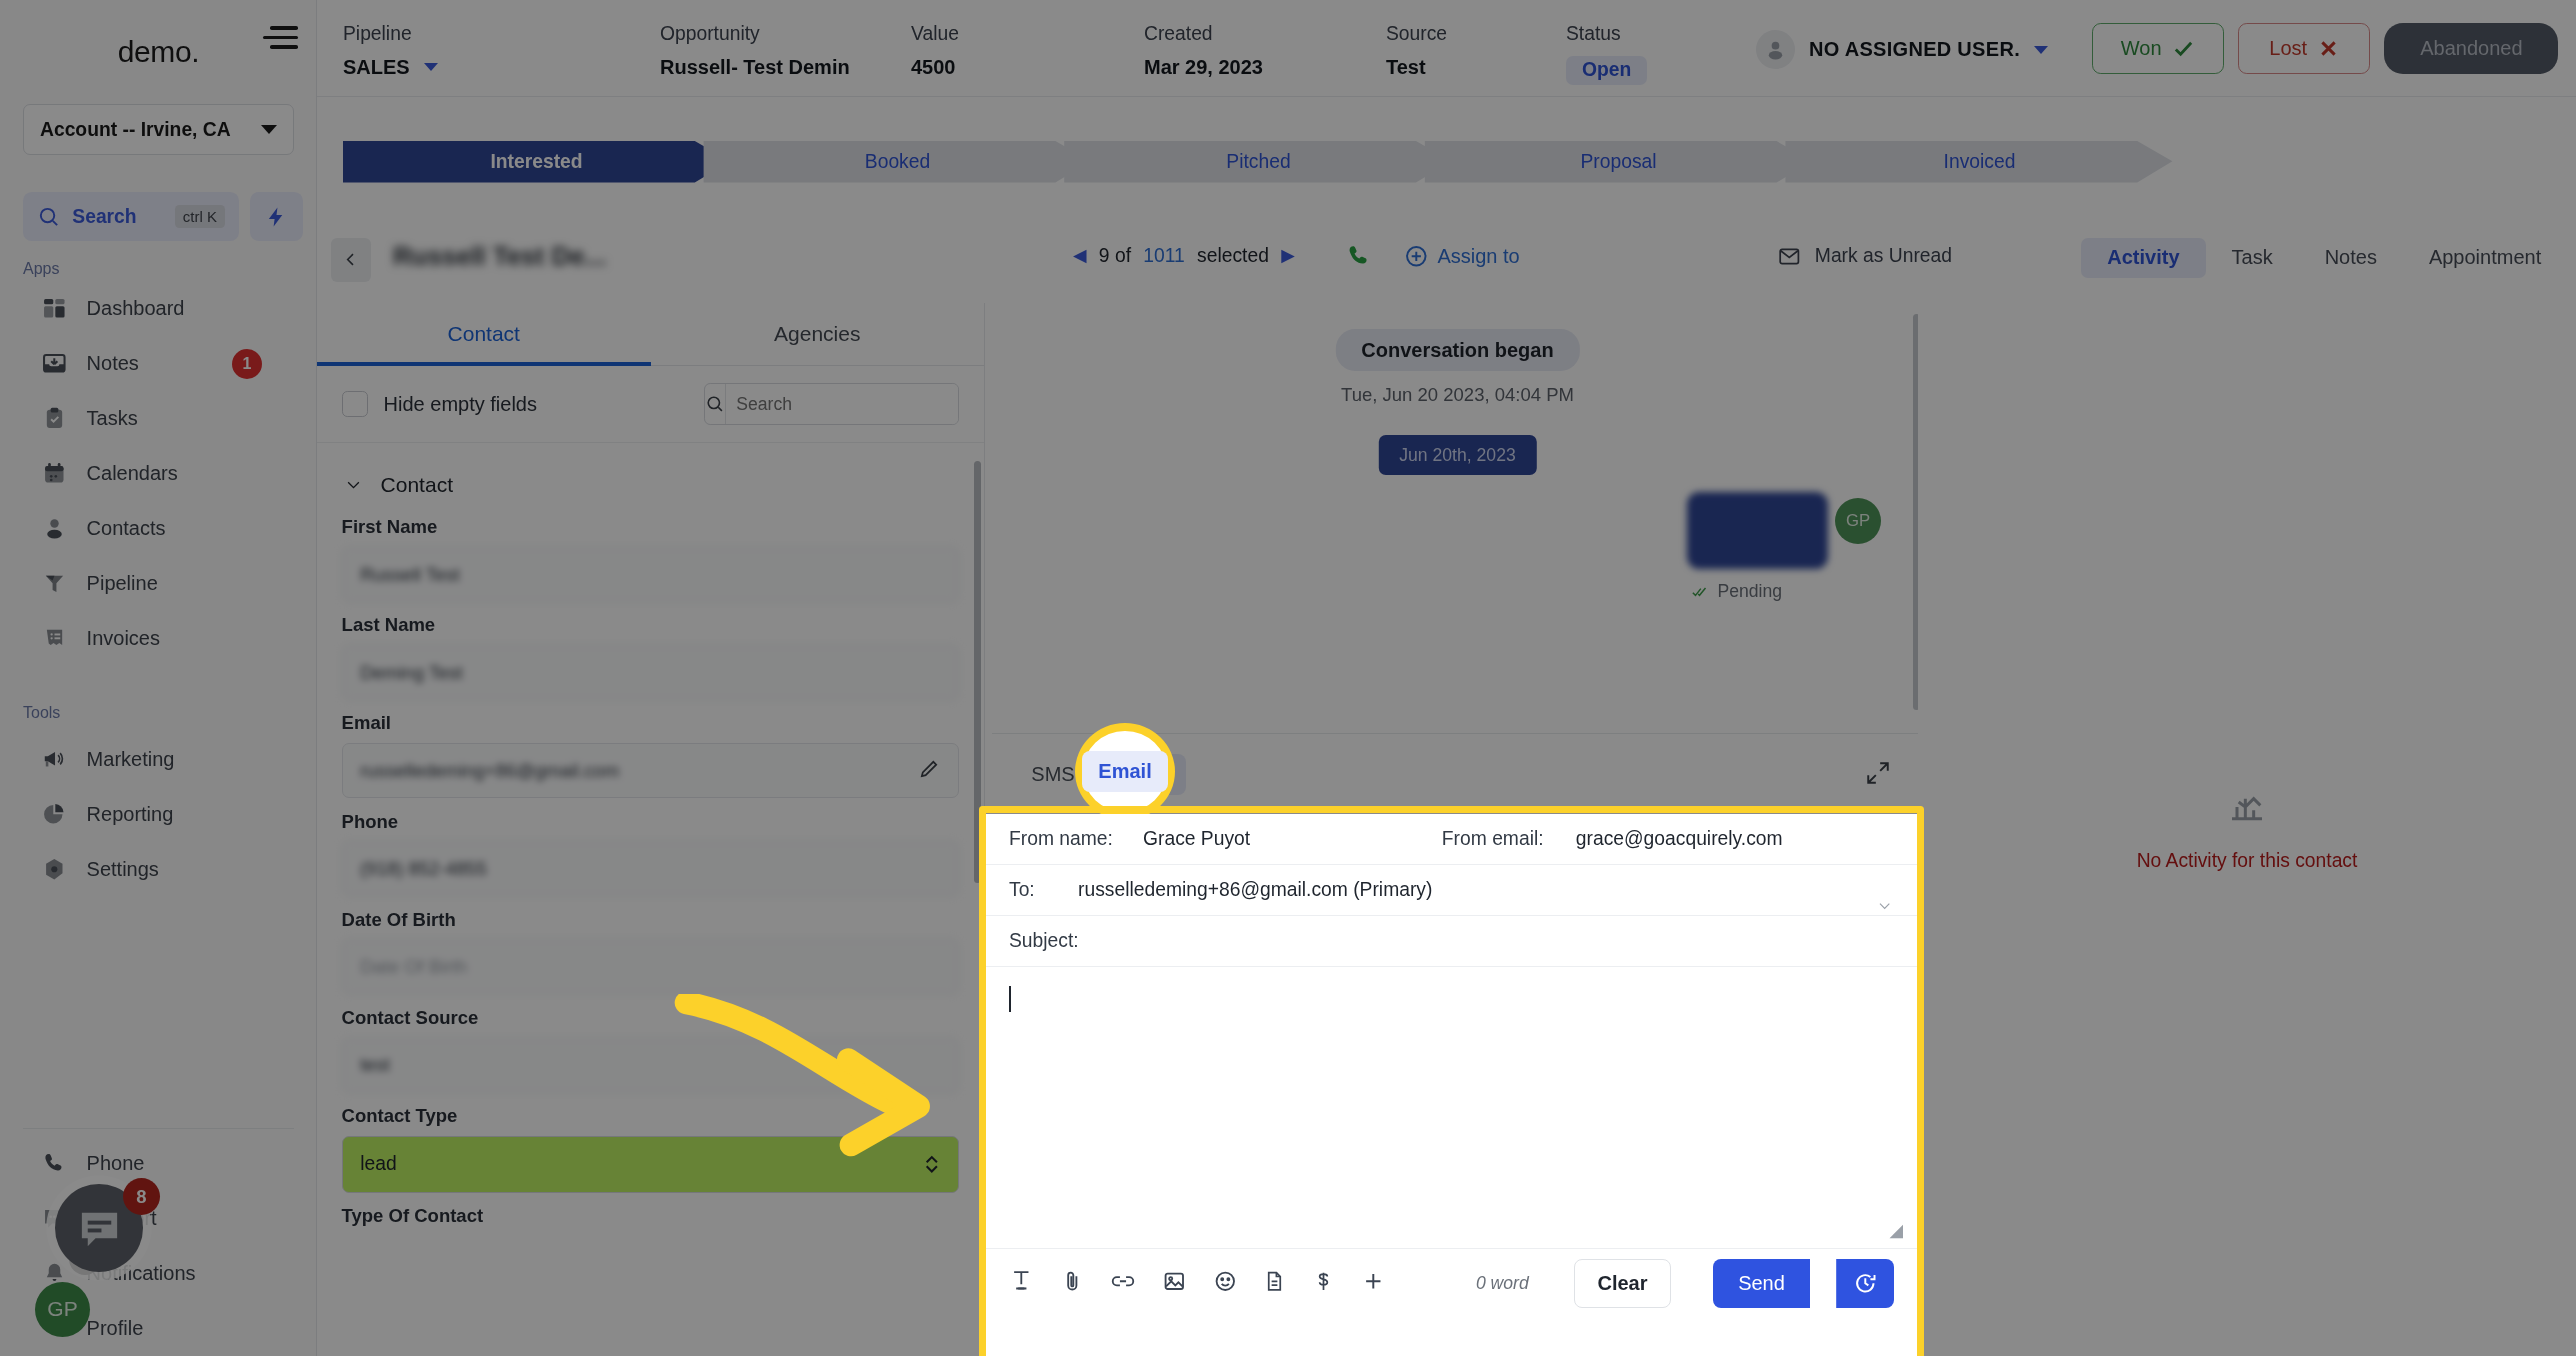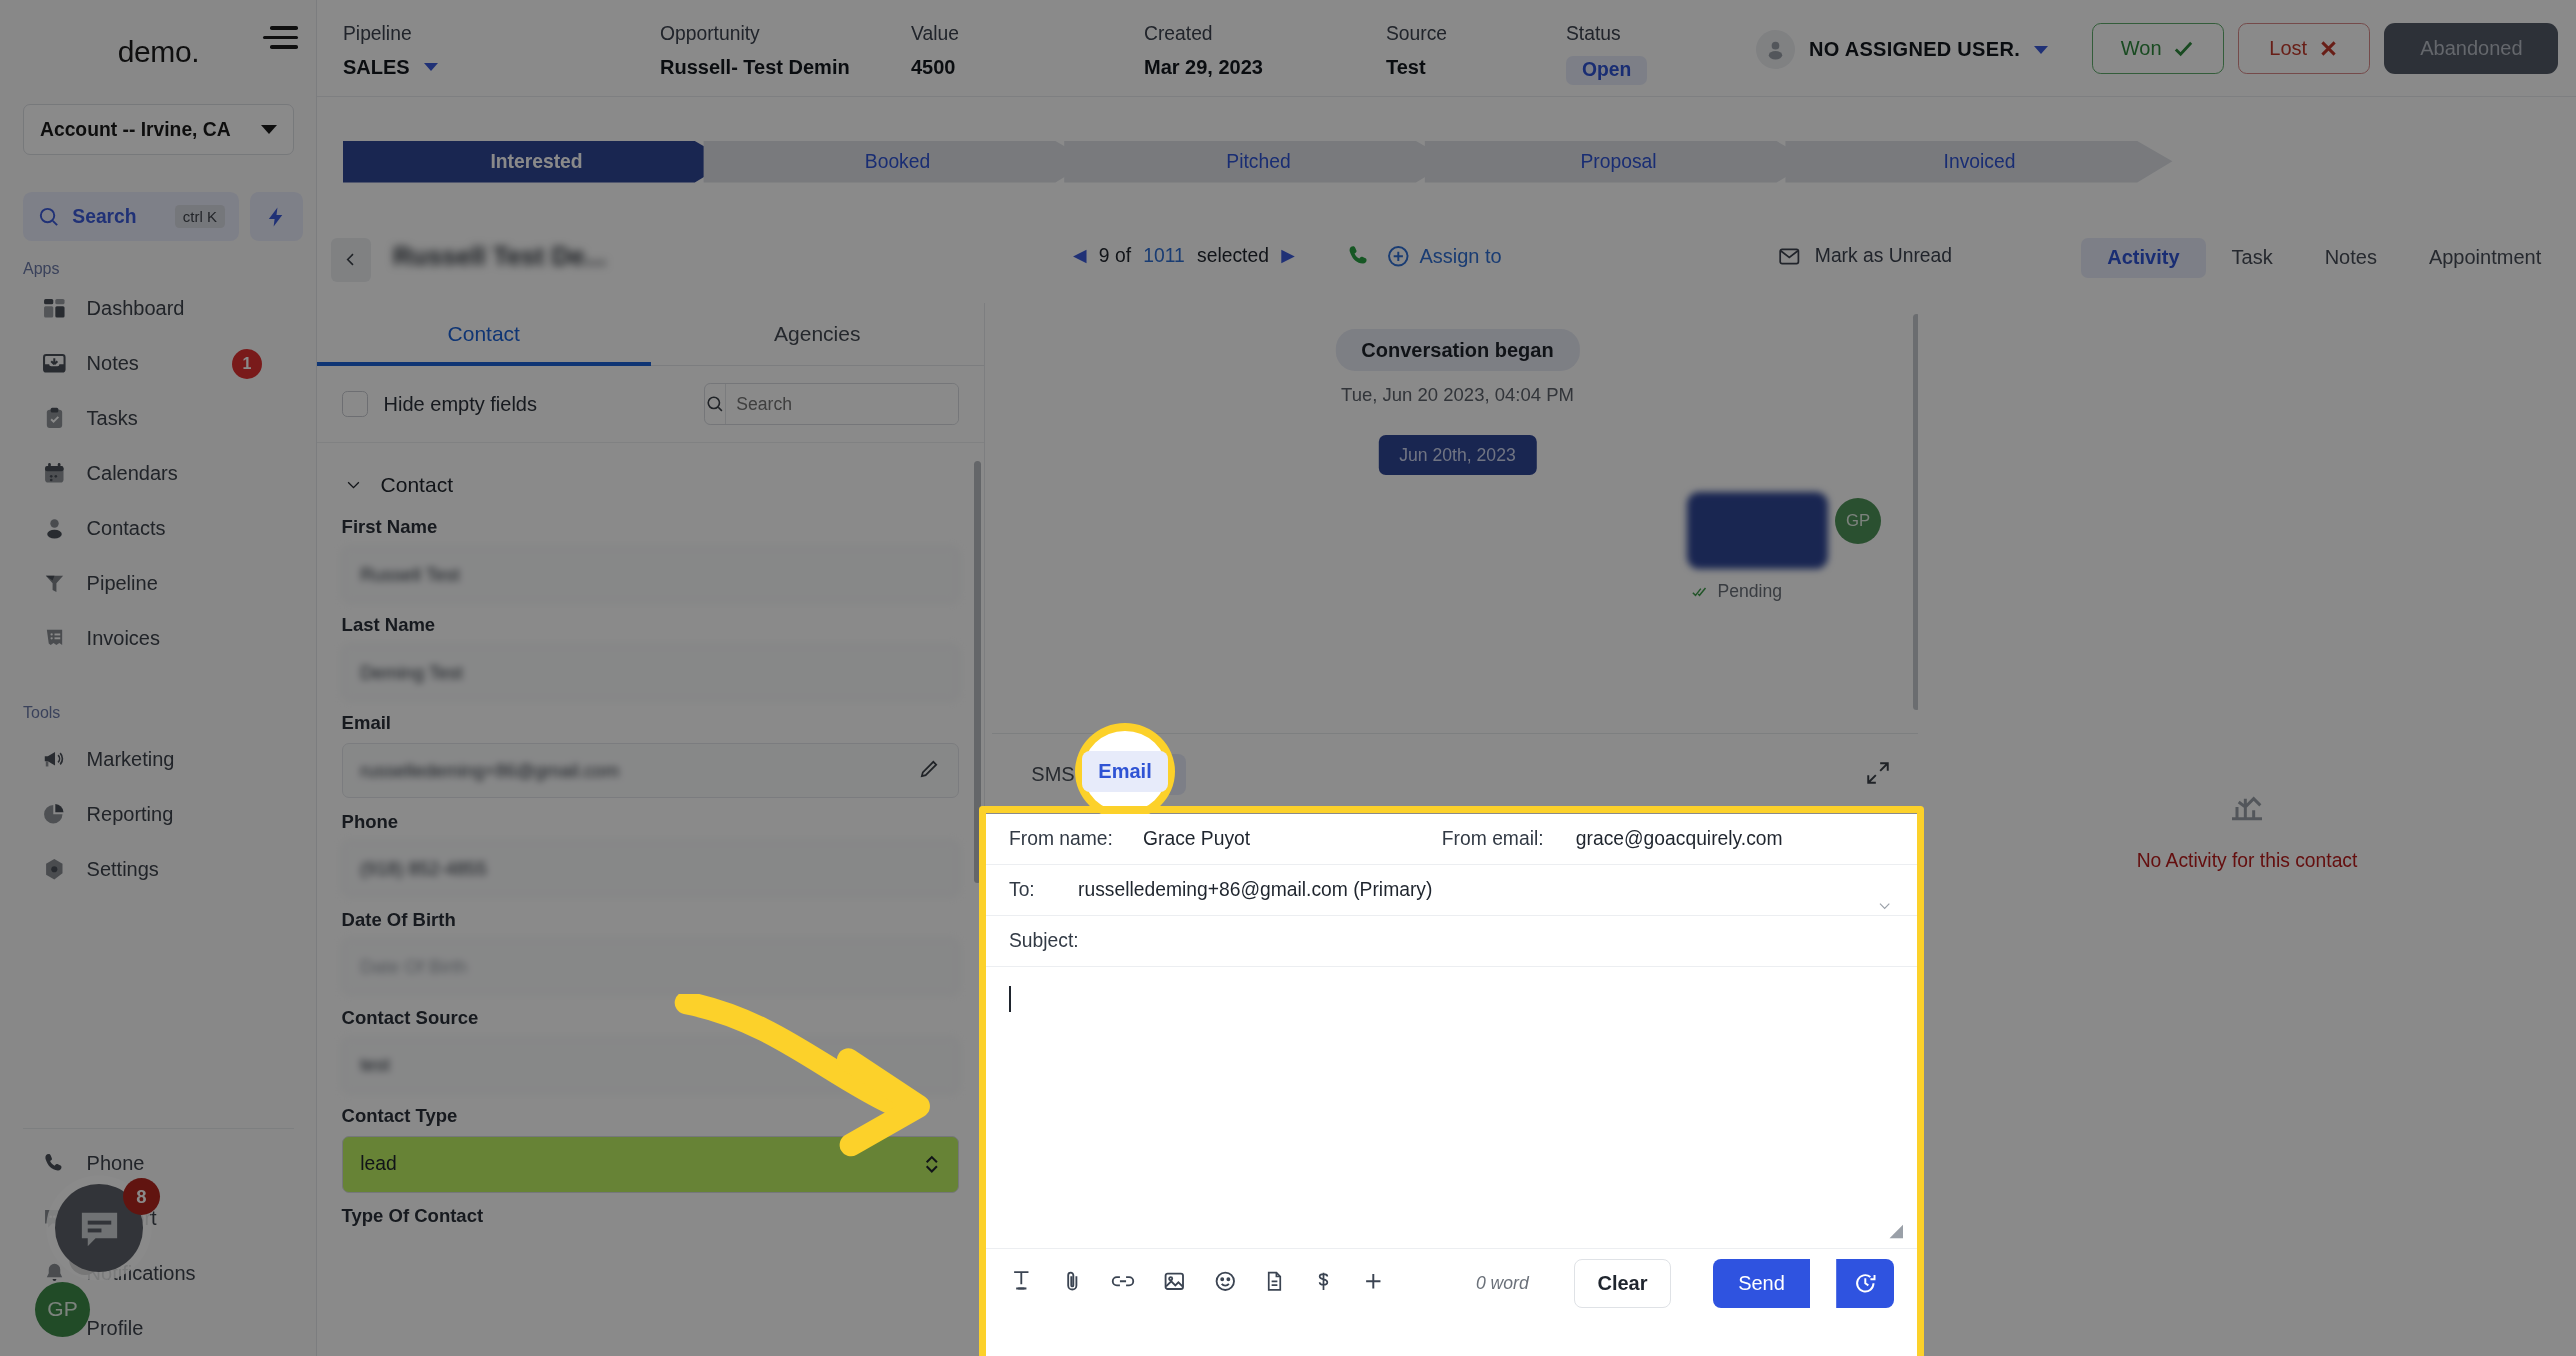--- a/index.html
+++ b/index.html
@@ -93,41 +93,41 @@
 
   .btn-won { position:absolute; right:352px; top:23px; width:132px;height:51px;border:1.4px solid #5fad6b;
     border-radius:8.8px; background:#fff; display:flex;align-items:center;justify-content:center;
     gap:10.6px; cursor:pointer;}
   .btn-won .t { color:#2f8a3e; font-size:20px; font-weight:500;}
   .btn-lost { position:absolute; right:206px; top:23px; width:132px;height:51px;border:1.4px solid #d98a8a;
     border-radius:8.8px; background:#fff; display:flex;align-items:center;justify-content:center;
     gap:10.6px; cursor:pointer;}
   .btn-lost .t { color:#c0392b; font-size:20px; font-weight:500;}
   .btn-abandoned { position:absolute; right:17.6px; top:23px; width:174px;height:51px;
-    border-radius:11px; background:#545b68; color:#b9bec7; font-size:20px;
+    border-radius:19px; background:#545b68; color:#b9bec7; font-size:20px;
     display:flex;align-items:center;justify-content:center; cursor:pointer;}
 
   
   #stages { position:absolute; left:317px; top:141px; width:2259px; height:62px; z-index:5;}
   .stage { position:absolute; top:0; height:41px; display:flex; align-items:center;
     justify-content:center; font-size:19.3px; cursor:pointer; }
   .stage .lbl{ position:relative; z-index:2; }
 
   
   #contacthdr { position:absolute; left:317px; top:220px; width:2259px; height:79px;
      background:#fff; z-index:5; }
   .back-btn { position:absolute; left:14px; top:17.6px; width:40px;height:44px;background:#eceef1;
       border-radius:6.2px; display:flex;align-items:center;justify-content:center; cursor:pointer;}
   .contact-name { position:absolute; left:76px; top:21px; font-size:26px; font-weight:700;
       color:#2b3139; filter:blur(4.4px); }
   .pager { position:absolute; left:756px; top:24.6px; display:flex; align-items:center; gap:12.3px;
       font-size:19.3px; color:#21262e;}
   .pager .num { color:#2f6fd4; }
   .pager .arrow { color:#3b5bdb; font-size:17.6px; cursor:pointer;}
-  .assign-to { position:absolute; left:1029px; top:23px; display:flex; align-items:center; gap:14px; }
+  .assign-to { position:absolute; left:1029px; top:23px; display:flex; align-items:center; gap:32px; }
   .assign-to .lk { color:#2f6fd4; font-size:20px; cursor:pointer; display:flex; align-items:center; gap:8.8px;}
 
   .mark-unread { position:absolute; right:624px; top:24.6px; display:flex; align-items:flex-start;
       gap:13px; font-size:19.3px; color:#3d4450; cursor:pointer;}
   .rtabs { position:absolute; right:8.8px; top:17.6px; display:flex; align-items:center; gap:0px;}
   .rtab { font-size:20px; color:#474d57; padding:8.8px 26px; border-radius:7px; cursor:pointer;}
   .rtab.active { background:#e7ebfa; color:#2f53d4; font-weight:700; }
 
   
   #contactpanel { position:absolute; left:317px; top:303px; width:668px; height:1053px;

